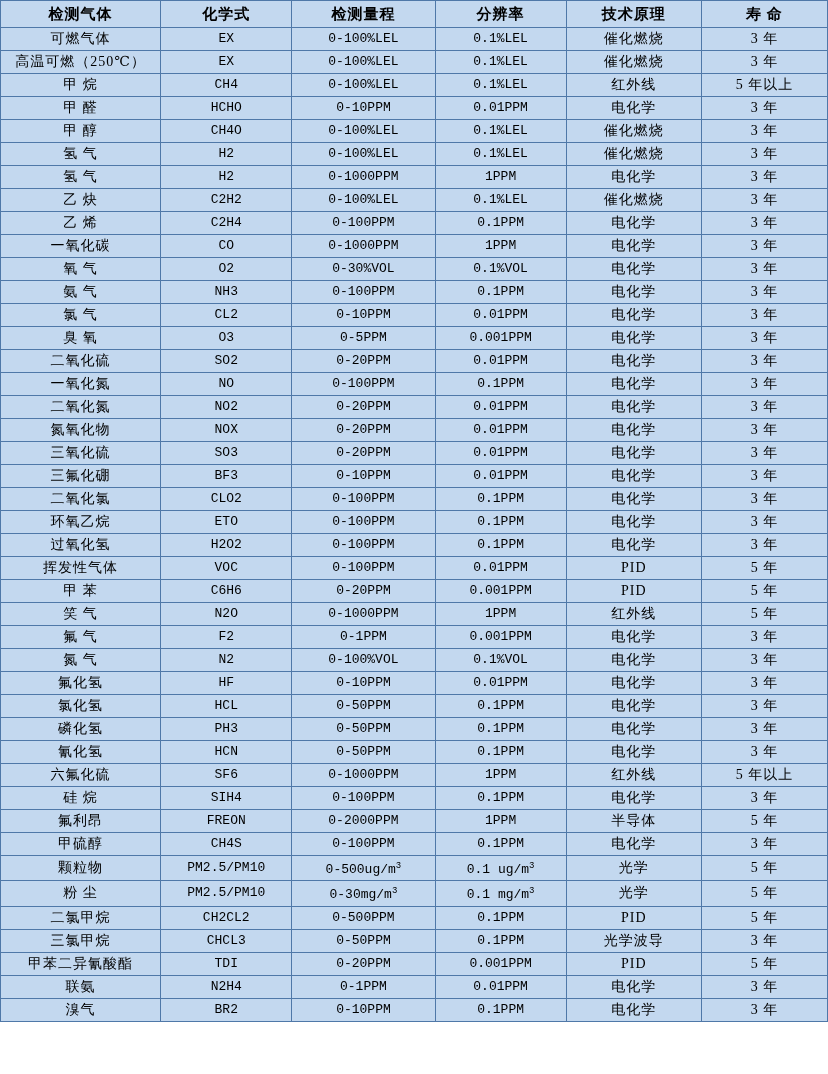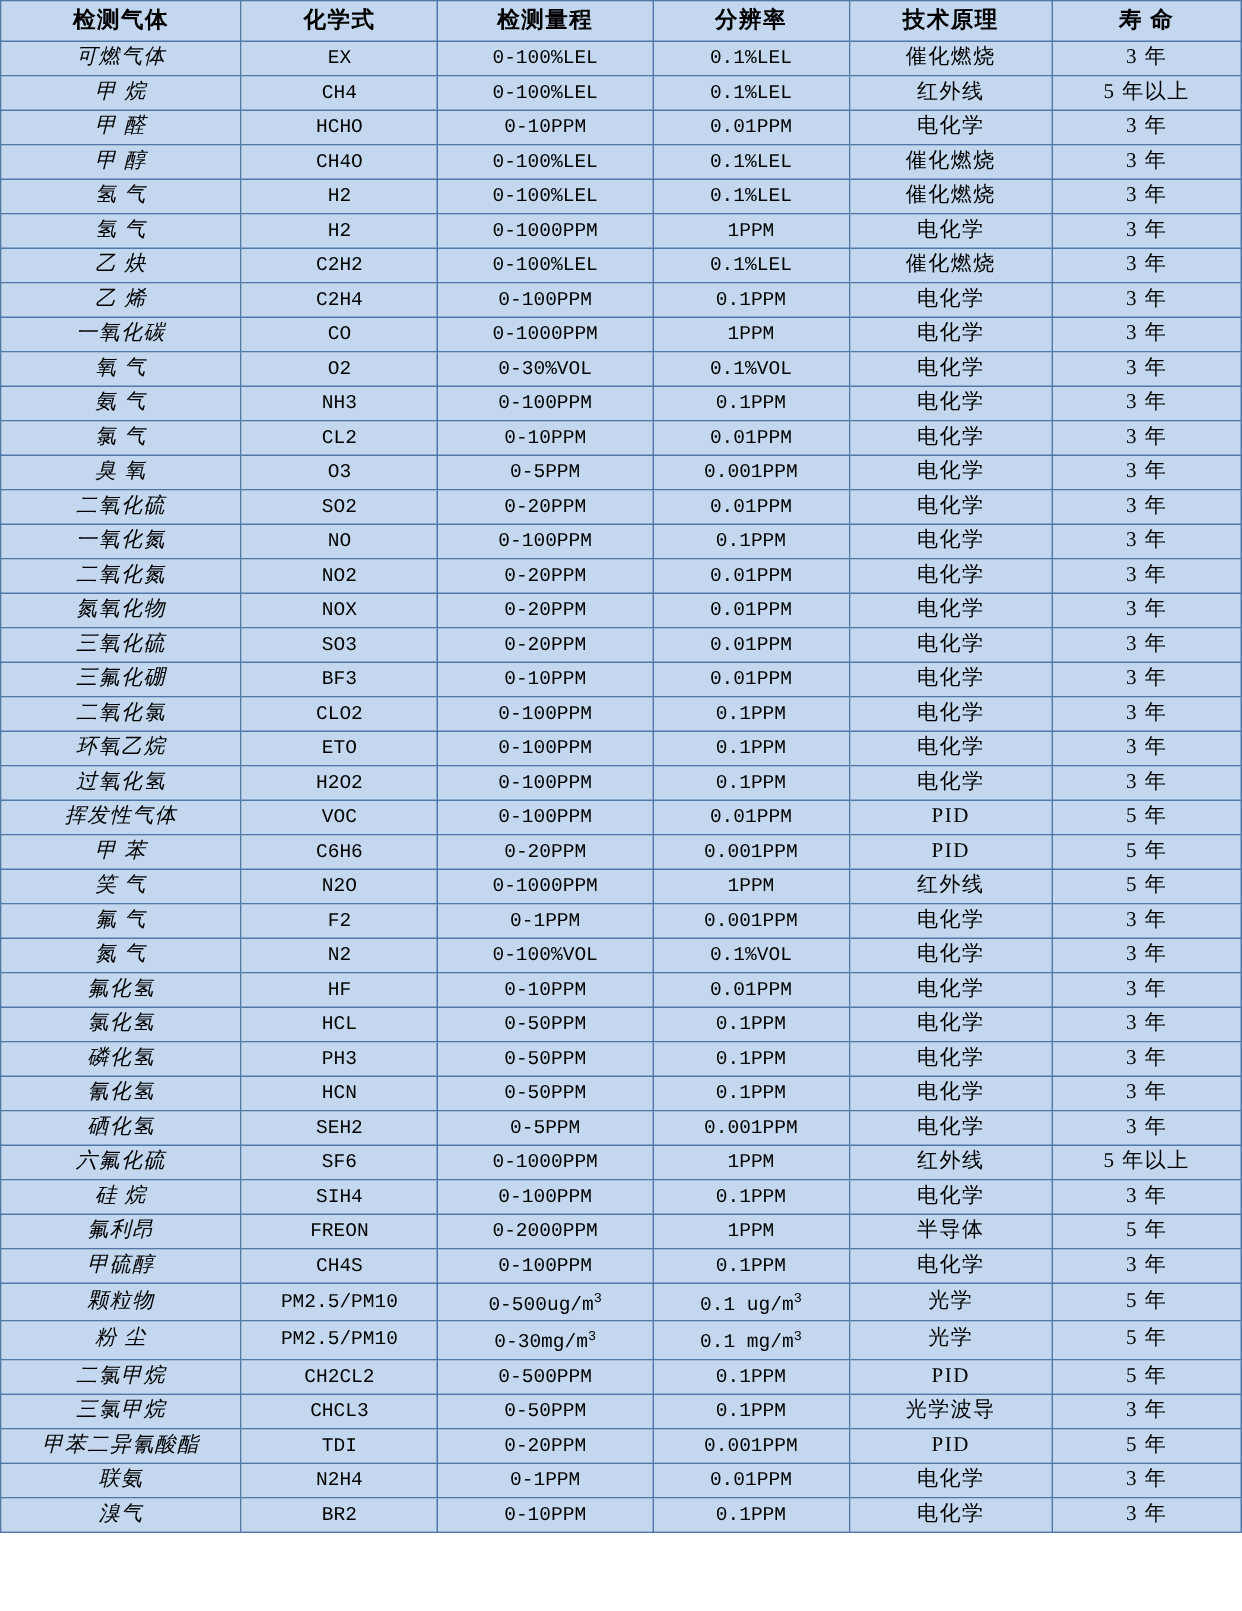--- a/index.html
+++ b/index.html
@@ -32,21 +32,20 @@
   table.gas-table th {
     font-weight: bold;
     font-size: 15px;
     height: 26px;
     letter-spacing: 1px;
     margin-top: 13px;
   }
   table.gas-table td.c-name {
     font-size: 14px;
     letter-spacing: 1px;
-    font-style: italic;
   }
   table.gas-table td.c-formula,
   table.gas-table td.c-range,
   table.gas-table td.c-res {
     font-size: 13px;
     font-family: "Liberation Mono", "DejaVu Sans Mono", monospace;
   }
   table.gas-table td.c-tech,
   table.gas-table td.c-life {
     font-size: 14px;
@@ -88,20 +87,28 @@
   <tbody id="table-body">
       <tr>
         <td class="c-name">可燃气体</td>
         <td class="c-formula">EX</td>
         <td class="c-range">0-100%LEL</td>
         <td class="c-res">0.1%LEL</td>
         <td class="c-tech">催化燃烧</td>
         <td class="c-life">3 年</td>
       </tr>
       <tr>
+        <td class="c-name">高温可燃（250℃）</td>
+        <td class="c-formula">EX</td>
+        <td class="c-range">0-100%LEL</td>
+        <td class="c-res">0.1%LEL</td>
+        <td class="c-tech">催化燃烧</td>
+        <td class="c-life">3 年</td>
+      </tr>
+      <tr>
         <td class="c-name">甲 烷</td>
         <td class="c-formula">CH4</td>
         <td class="c-range">0-100%LEL</td>
         <td class="c-res">0.1%LEL</td>
         <td class="c-tech">红外线</td>
         <td class="c-life">5 年以上</td>
       </tr>
       <tr>
         <td class="c-name">甲 醛</td>
         <td class="c-formula">HCHO</td>
@@ -324,28 +331,20 @@
         <td class="c-range">0-50PPM</td>
         <td class="c-res">0.1PPM</td>
         <td class="c-tech">电化学</td>
         <td class="c-life">3 年</td>
       </tr>
       <tr>
         <td class="c-name">氰化氢</td>
         <td class="c-formula">HCN</td>
         <td class="c-range">0-50PPM</td>
         <td class="c-res">0.1PPM</td>
-        <td class="c-tech">电化学</td>
-        <td class="c-life">3 年</td>
-      </tr>
-      <tr>
-        <td class="c-name">硒化氢</td>
-        <td class="c-formula">SEH2</td>
-        <td class="c-range">0-5PPM</td>
-        <td class="c-res">0.001PPM</td>
         <td class="c-tech">电化学</td>
         <td class="c-life">3 年</td>
       </tr>
       <tr>
         <td class="c-name">六氟化硫</td>
         <td class="c-formula">SF6</td>
         <td class="c-range">0-1000PPM</td>
         <td class="c-res">1PPM</td>
         <td class="c-tech">红外线</td>
         <td class="c-life">5 年以上</td>

